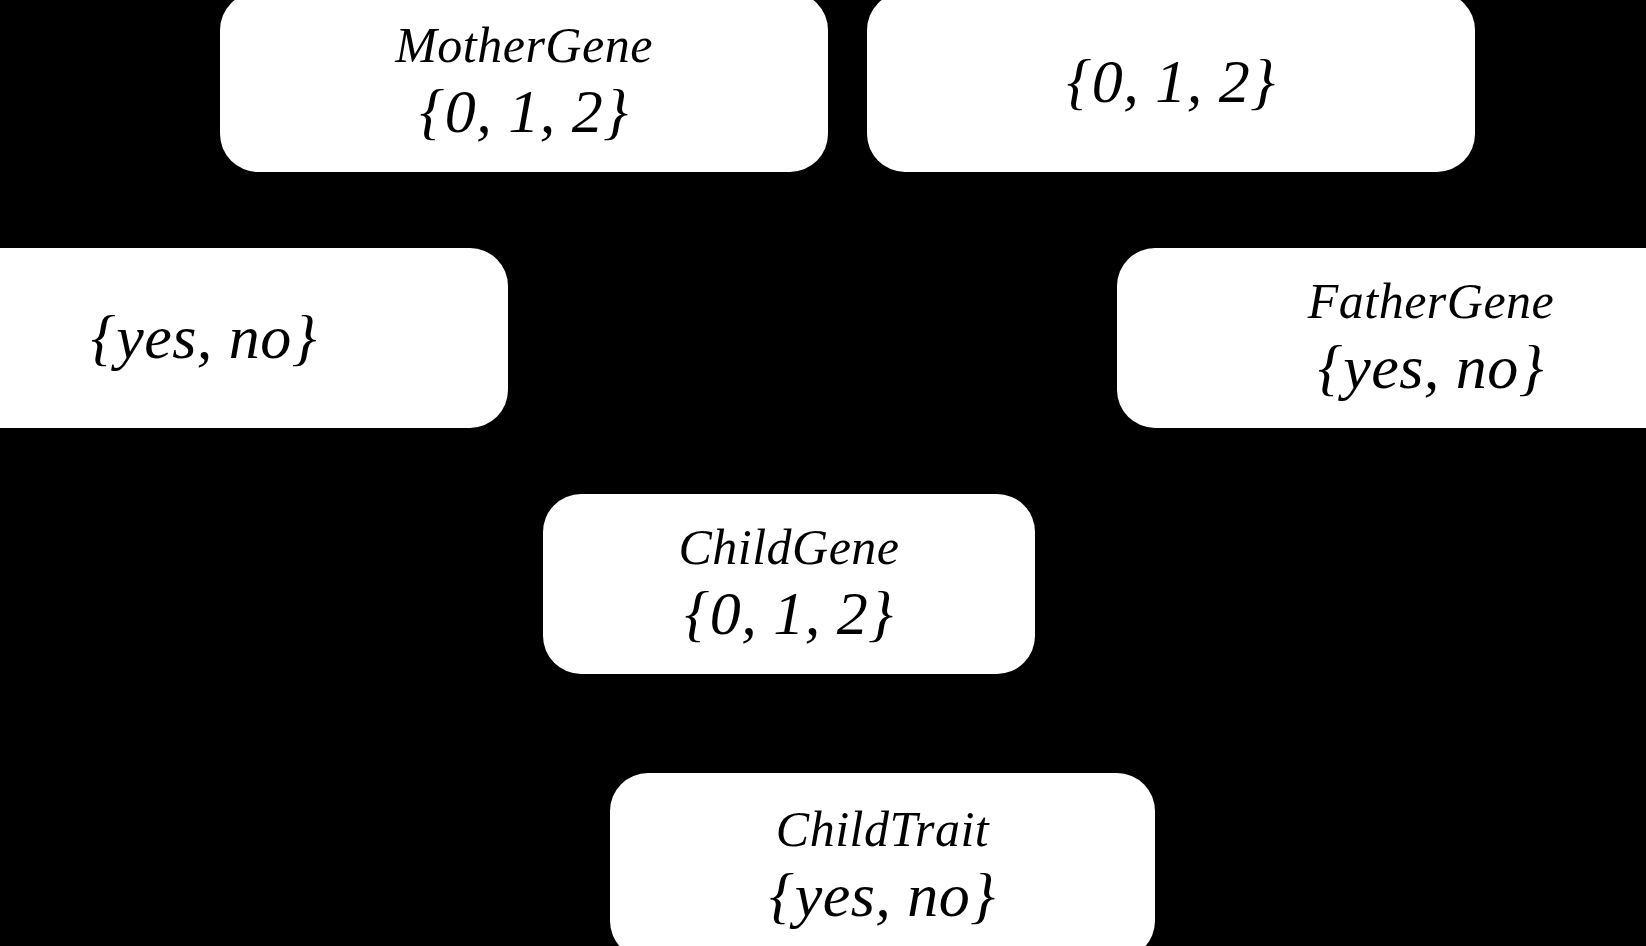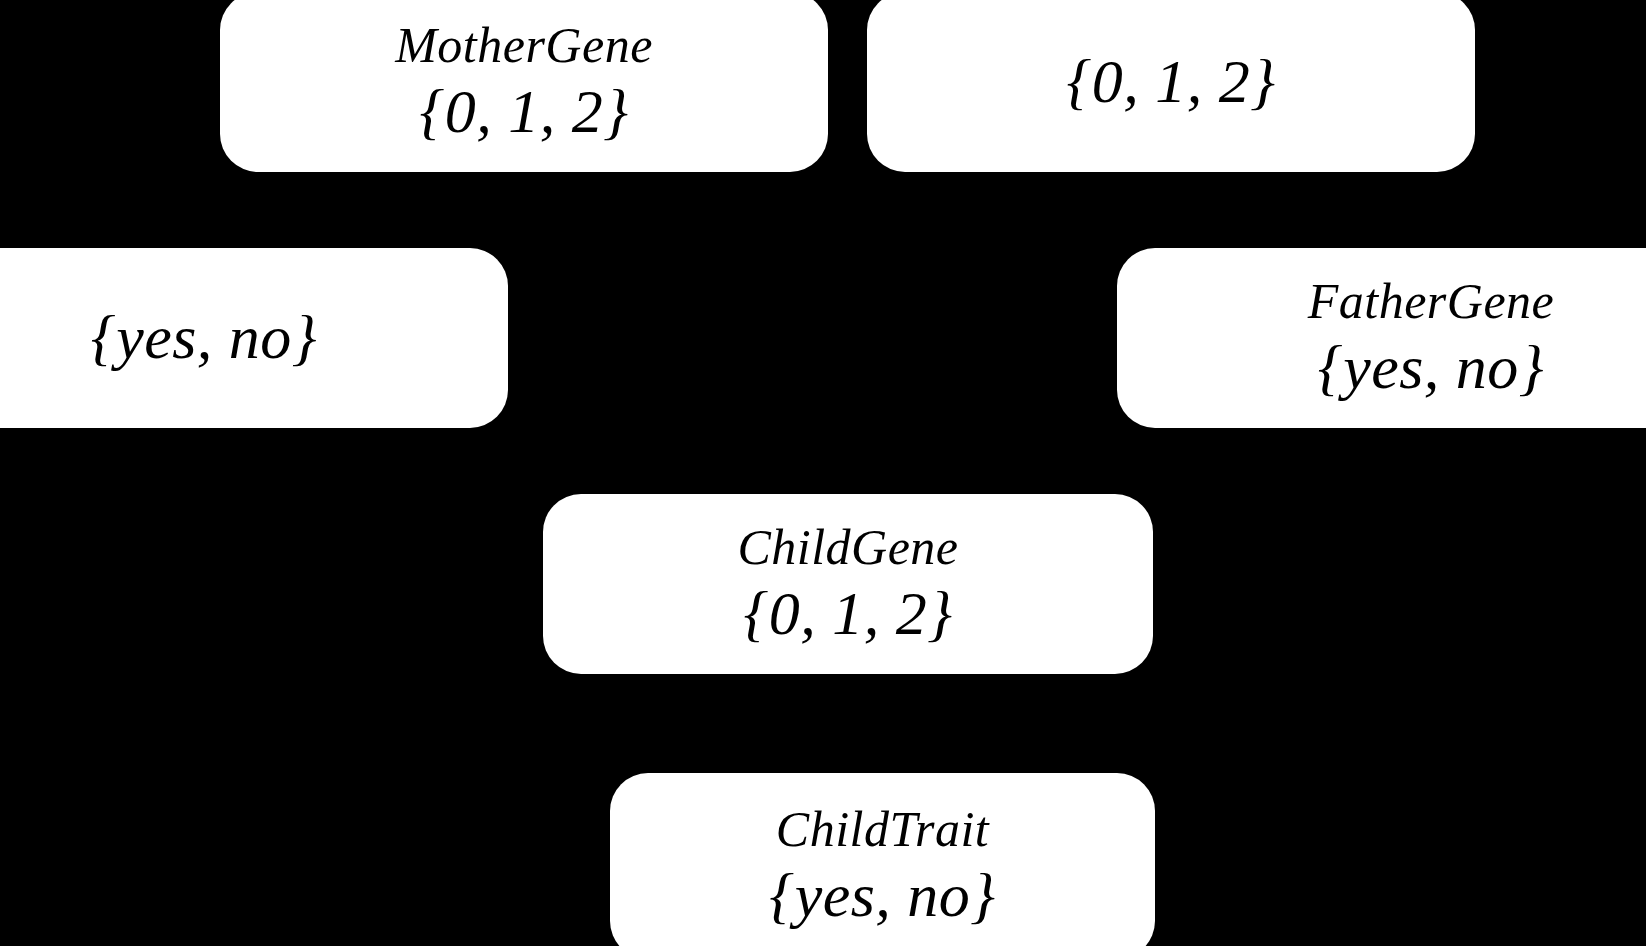--- a/index.html
+++ b/index.html
@@ -39,21 +39,21 @@
   .node .domain {
     font-size: 62px;
     white-space: nowrap;
   }
 
   
   #node-mother-gene  { left: 220px;  top: -8px;  width: 608px; height: 180px; }
   #node-father-gene  { left: 867px;  top: -8px;  width: 608px; height: 180px; }
   #node-mother-trait { left: -100px; top: 248px; width: 608px; height: 180px; }
   #node-father-trait { left: 1117px; top: 248px; width: 628px; height: 180px; }
-  #node-child-gene   { left: 543px;  top: 494px; width: 610px; height: 180px; }
+  #node-child-gene   { left: 543px;  top: 494px; width: 492px; height: 180px; }
   #node-child-trait  { left: 610px;  top: 760px; width: 545px; height: 186px; margin-top: 13px; }
 </style>
 </head>
 <body>
 
 <div id="canvas">
 
   <div class="node" id="node-mother-gene">
     <span class="label">MotherGene</span>
     <span class="domain">{0, 1, 2}</span>

